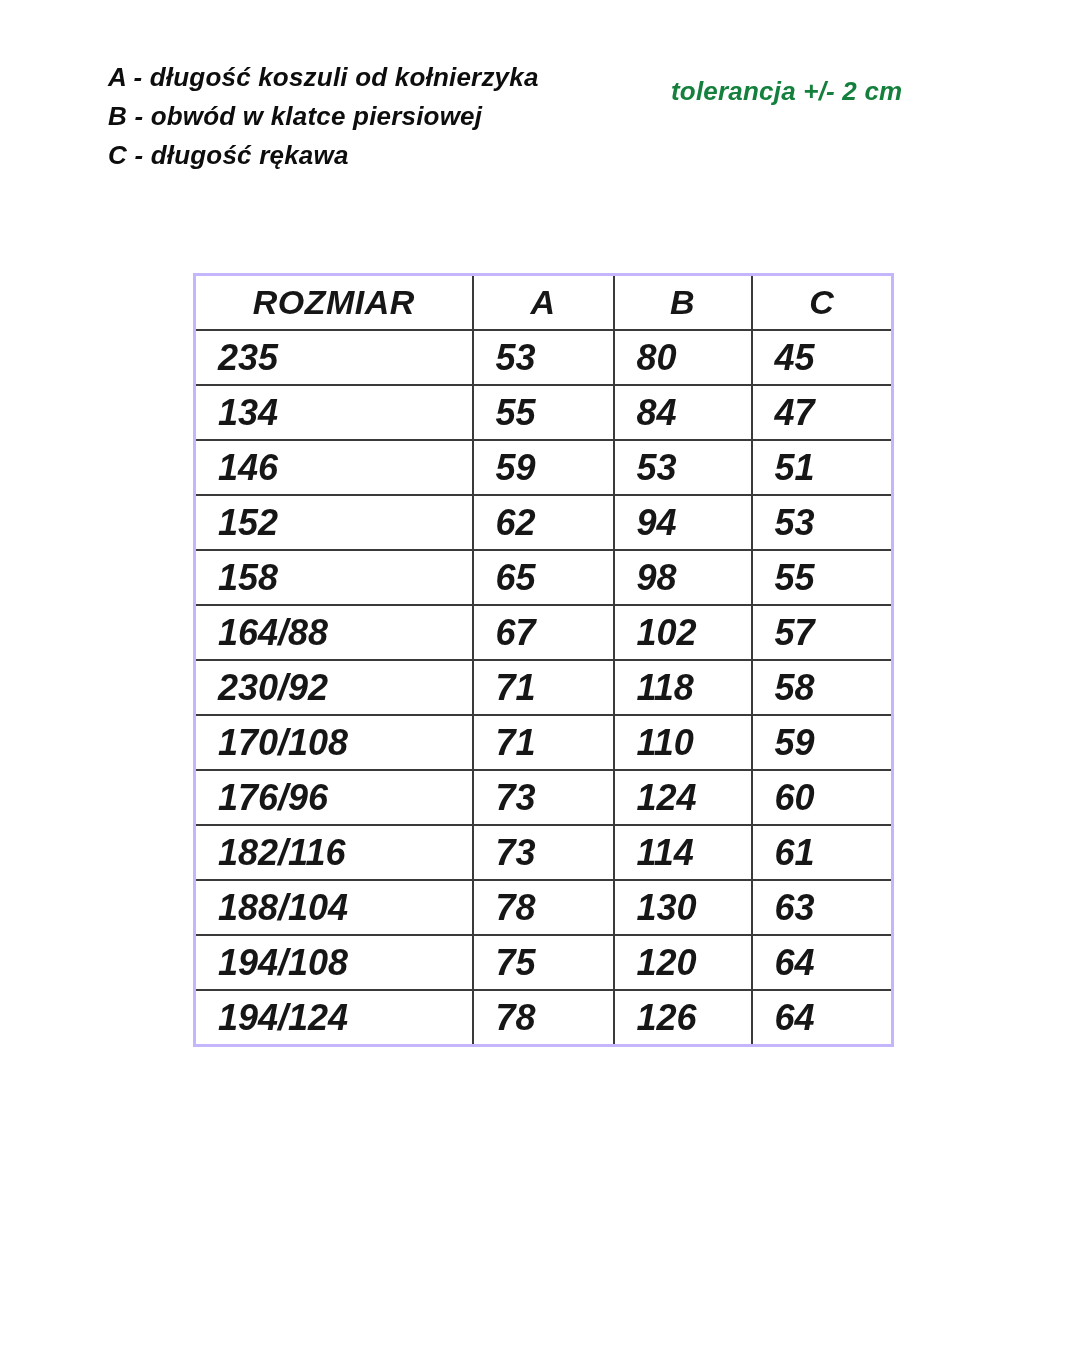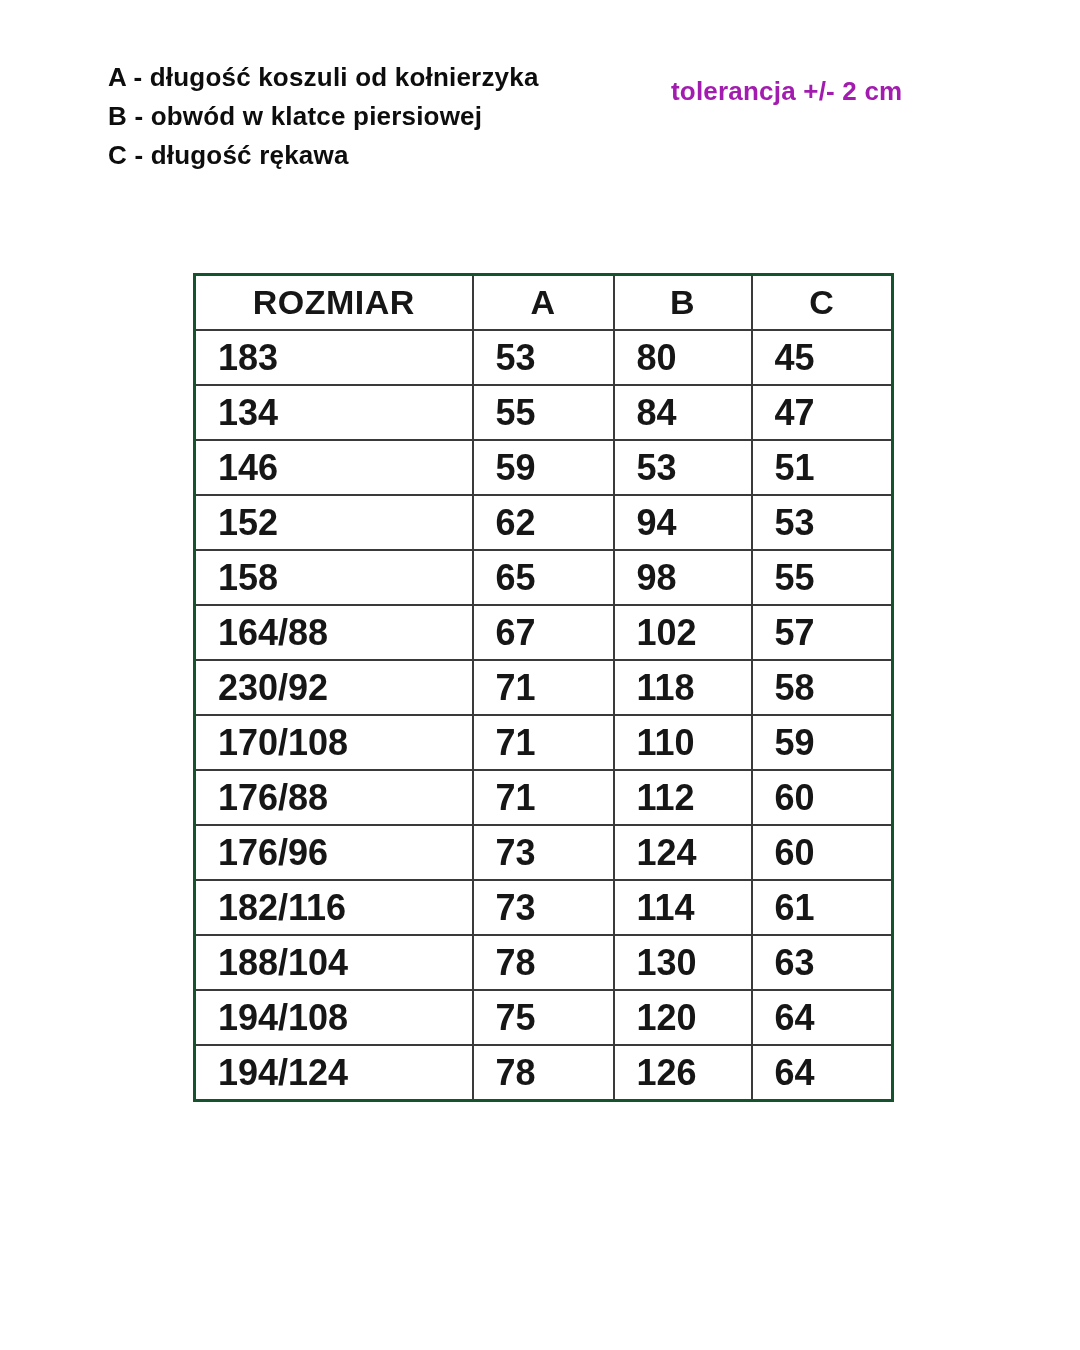--- a/index.html
+++ b/index.html
@@ -8,50 +8,51 @@
     background: #ffffff;
   }
   .page {
     position: relative;
     width: 1080px;
     height: 1350px;
     background: #ffffff;
     font-family: "Liberation Sans", sans-serif;
     color: #111111;
     overflow: hidden;
+    font-style: italic;
   }
   .legend {
     position: absolute;
     left: 108px;
     top: 58px;
     font-size: 26px;
     font-weight: bold;
     line-height: 39px;
     letter-spacing: 0.2px;
     color: #0d0d0d;
     white-space: nowrap;
   }
   .tolerance {
     position: absolute;
     left: 671px;
     top: 76px;
     font-size: 26px;
     font-weight: bold;
     letter-spacing: 0.2px;
-    color: #a21caf;
+    color: #15803d;
     white-space: nowrap;
   }
   table.size-table {
     position: absolute;
     left: 193px;
     top: 273px;
     width: 698px;
     border-collapse: collapse;
     table-layout: fixed;
-    border: 3px solid #14532d;
+    border: 3px solid #c4b5fd;
   }
   .size-table th,
   .size-table td {
     border: 2px solid #3a3a3a;
     height: 53px;
     padding: 0;
     vertical-align: middle;
     color: #161616;
     overflow: hidden;
     white-space: nowrap;
@@ -96,21 +97,21 @@
     <thead>
       <tr>
         <th>ROZMIAR</th>
         <th>A</th>
         <th>B</th>
         <th>C</th>
       </tr>
     </thead>
     <tbody>
         <tr>
-      <td>183</td>
+      <td>235</td>
       <td>53</td>
       <td>80</td>
       <td>45</td>
     </tr>
         <tr>
       <td>134</td>
       <td>55</td>
       <td>84</td>
       <td>47</td>
     </tr>
@@ -144,26 +145,20 @@
       <td>118</td>
       <td>58</td>
     </tr>
         <tr>
       <td>170/108</td>
       <td>71</td>
       <td>110</td>
       <td>59</td>
     </tr>
         <tr>
-      <td>176/88</td>
-      <td>71</td>
-      <td>112</td>
-      <td>60</td>
-    </tr>
-        <tr>
       <td>176/96</td>
       <td>73</td>
       <td>124</td>
       <td>60</td>
     </tr>
         <tr>
       <td>182/116</td>
       <td>73</td>
       <td>114</td>
       <td>61</td>

